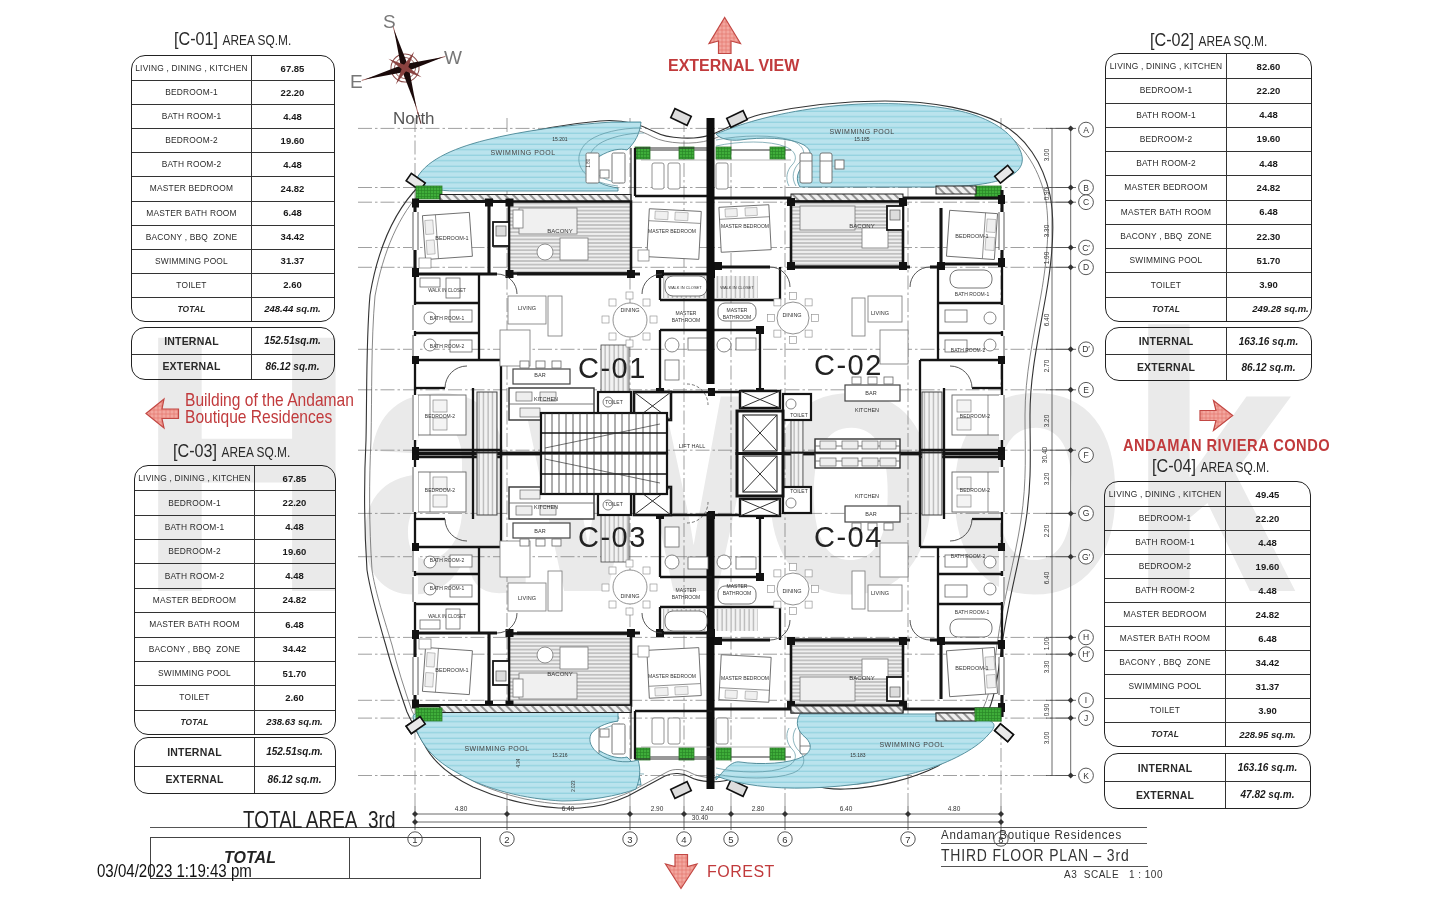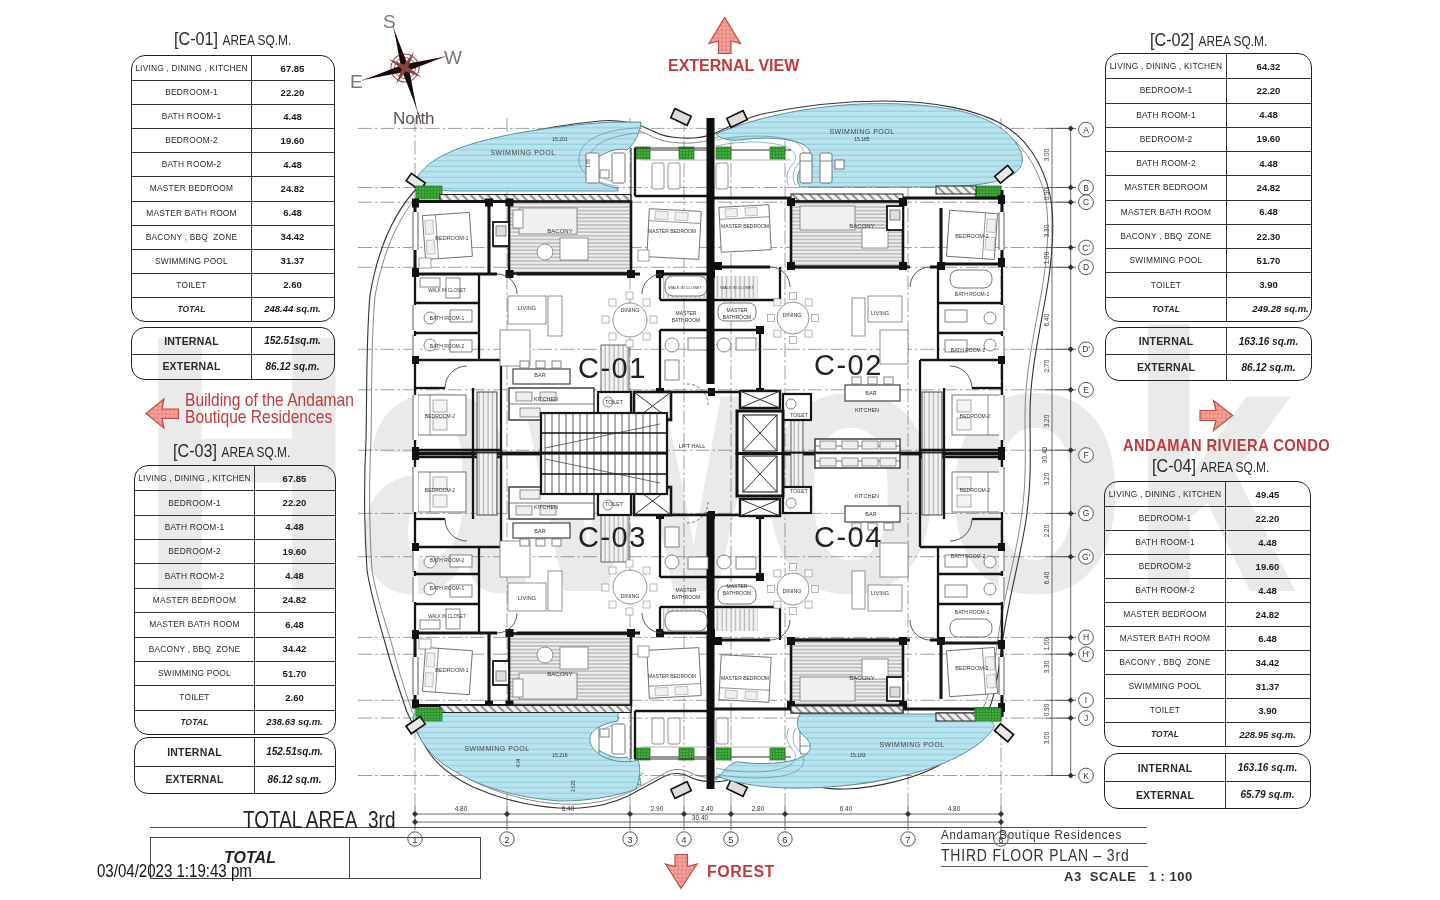--- a/index.html
+++ b/index.html
@@ -63,21 +63,21 @@
     <div class="row" style="top:25.5px;height:25.5px;"></div>
     <div class="lbl" style="top:25.5px;height:25.5px;width:119px;font-size:10.5px;font-weight:bold;">EXTERNAL</div>
     <div class="val" style="left:119px;top:25.5px;height:25.5px;width:83px;font-size:10px;font-style:italic;">86.12 sq.m.</div>
   </div>
 
 <div class="ttl" style="left:1150px;top:29px;font-size:19px;transform:scale(0.85,1);transform-origin:0 0;">[C-02] <span style="font-size:14px;">AREA SQ.M.</span></div>
 <div class="atab" style="left:1105px;top:53px;width:205px;height:267px;">
     <div class="abs" style="left:120px;top:0;height:100%;border-left:1px solid #333;"></div>
     <div class="row" style="top:0px;height:24.272727272727273px;border-top:none;"></div>
     <div class="lbl" style="top:0px;height:24.272727272727273px;width:120px;font-size:8.4px;">LIVING , DINING , KITCHEN</div>
-    <div class="val" style="left:120px;top:0px;height:24.272727272727273px;width:85px;font-size:9.5px;">64.32</div>
+    <div class="val" style="left:120px;top:0px;height:24.272727272727273px;width:85px;font-size:9.5px;">82.60</div>
     <div class="row" style="top:24.272727272727273px;height:24.272727272727273px;"></div>
     <div class="lbl" style="top:24.272727272727273px;height:24.272727272727273px;width:120px;font-size:8.4px;">BEDROOM-1</div>
     <div class="val" style="left:120px;top:24.272727272727273px;height:24.272727272727273px;width:85px;font-size:9.5px;">22.20</div>
     <div class="row" style="top:48.54545454545455px;height:24.272727272727273px;"></div>
     <div class="lbl" style="top:48.54545454545455px;height:24.272727272727273px;width:120px;font-size:8.4px;">BATH ROOM-1</div>
     <div class="val" style="left:120px;top:48.54545454545455px;height:24.272727272727273px;width:85px;font-size:9.5px;">4.48</div>
     <div class="row" style="top:72.81818181818181px;height:24.272727272727273px;"></div>
     <div class="lbl" style="top:72.81818181818181px;height:24.272727272727273px;width:120px;font-size:8.4px;">BEDROOM-2</div>
     <div class="val" style="left:120px;top:72.81818181818181px;height:24.272727272727273px;width:85px;font-size:9.5px;">19.60</div>
     <div class="row" style="top:97.0909090909091px;height:24.272727272727273px;"></div>
@@ -196,41 +196,41 @@
     <div class="lbl" style="top:240px;height:24px;width:120px;font-size:8.4px;font-style:italic;font-weight:bold;">TOTAL</div>
     <div class="val" style="left:120px;top:240px;height:24px;width:85px;font-size:9.5px;font-style:italic;">228.95 sq.m.</div>
   </div>
 <div class="atab" style="left:1104px;top:753px;width:205px;height:54px;">
     <div class="abs" style="left:120px;top:0;height:100%;border-left:1px solid #333;"></div>
     <div class="row" style="top:0px;height:27px;border-top:none;"></div>
     <div class="lbl" style="top:0px;height:27px;width:120px;font-size:10.5px;font-weight:bold;">INTERNAL</div>
     <div class="val" style="left:120px;top:0px;height:27px;width:85px;font-size:10px;font-style:italic;">163.16 sq.m.</div>
     <div class="row" style="top:27px;height:27px;"></div>
     <div class="lbl" style="top:27px;height:27px;width:120px;font-size:10.5px;font-weight:bold;">EXTERNAL</div>
-    <div class="val" style="left:120px;top:27px;height:27px;width:85px;font-size:10px;font-style:italic;">65.79 sq.m.</div>
+    <div class="val" style="left:120px;top:27px;height:27px;width:85px;font-size:10px;font-style:italic;">47.82 sq.m.</div>
   </div>
 
 <div class="ttl red" style="left:185px;top:392px;font-size:19px;line-height:16.5px;transform:scale(0.82,1);transform-origin:0 0;">Building of the Andaman<br>Boutique Residences</div>
 <div class="ttl red" style="left:1123px;top:436px;font-size:16.5px;font-weight:bold;letter-spacing:0.5px;transform:scale(0.89,1);transform-origin:0 0;">ANDAMAN RIVIERA CONDO</div>
 <div class="ttl red" style="left:668px;top:57px;font-size:16px;font-weight:bold;letter-spacing:0px;">EXTERNAL VIEW</div>
-<div class="ttl red" style="left:707px;top:863px;font-size:16px;font-weight:bold;letter-spacing:0.5px;">FOREST</div>
+<div class="ttl red" style="left:707px;top:863px;font-size:16px;font-weight:normal;letter-spacing:0.5px;">FOREST</div>
 
 <div class="ttl" style="left:243px;top:806px;font-size:24px;color:#222;transform:scale(0.79,1);transform-origin:0 0;">TOTAL AREA&nbsp; 3rd</div>
 <div class="abs" style="left:150px;top:837px;width:329px;height:40px;border:1.5px solid #444;z-index:3;">
   <div class="abs" style="left:198px;top:0;width:0;height:100%;border-left:1.5px solid #444;"></div>
   <div class="abs" style="left:0;top:0;width:198px;height:100%;display:flex;align-items:center;justify-content:center;font-style:italic;font-weight:bold;font-size:16px;color:#222;">TOTAL</div>
 </div>
 <div class="ttl" style="left:97px;top:861px;font-size:17.5px;color:#111;transform:scale(0.86,1);transform-origin:0 0;">03/04/2023 1:19:43 pm</div>
 
 <div class="abs" style="z-index:3;">
   <div class="ttl" style="left:941px;top:828px;font-size:12.5px;color:#333;letter-spacing:0.8px;transform:scale(0.92,1);transform-origin:0 0;">Andaman Boutique Residences</div>
   <div class="abs" style="left:941px;top:843px;width:206px;border-top:1.2px solid #555;"></div>
   <div class="ttl" style="left:941px;top:846px;font-size:17px;color:#333;letter-spacing:1px;transform:scale(0.82,1);transform-origin:0 0;">THIRD FLOOR PLAN – 3rd</div>
   <div class="abs" style="left:941px;top:866px;width:207px;border-top:1.2px solid #555;"></div>
-  <div class="ttl" style="left:1064px;top:869px;font-size:13px;color:#333;letter-spacing:0.5px;font-weight:bold;">A3&nbsp;&nbsp;SCALE&nbsp;&nbsp;&nbsp;1 : 100</div>
+  <div class="ttl" style="left:1064px;top:869px;font-size:10px;color:#333;letter-spacing:0.5px;">A3&nbsp;&nbsp;SCALE&nbsp;&nbsp;&nbsp;1 : 100</div>
 </div>
 
 <svg class="abs" style="left:0;top:0;z-index:2;" width="1440" height="900" viewBox="0 0 1440 900" fill="none">
 <g stroke="#777" stroke-width="0.7" stroke-dasharray="14 3 2.5 3">
 <line x1="415" y1="118" x2="415" y2="806"></line>
 <line x1="507" y1="118" x2="507" y2="806"></line>
 <line x1="630" y1="118" x2="630" y2="806"></line>
 <line x1="684" y1="118" x2="684" y2="806"></line>
 <line x1="731" y1="118" x2="731" y2="806"></line>
 <line x1="785" y1="118" x2="785" y2="806"></line>

